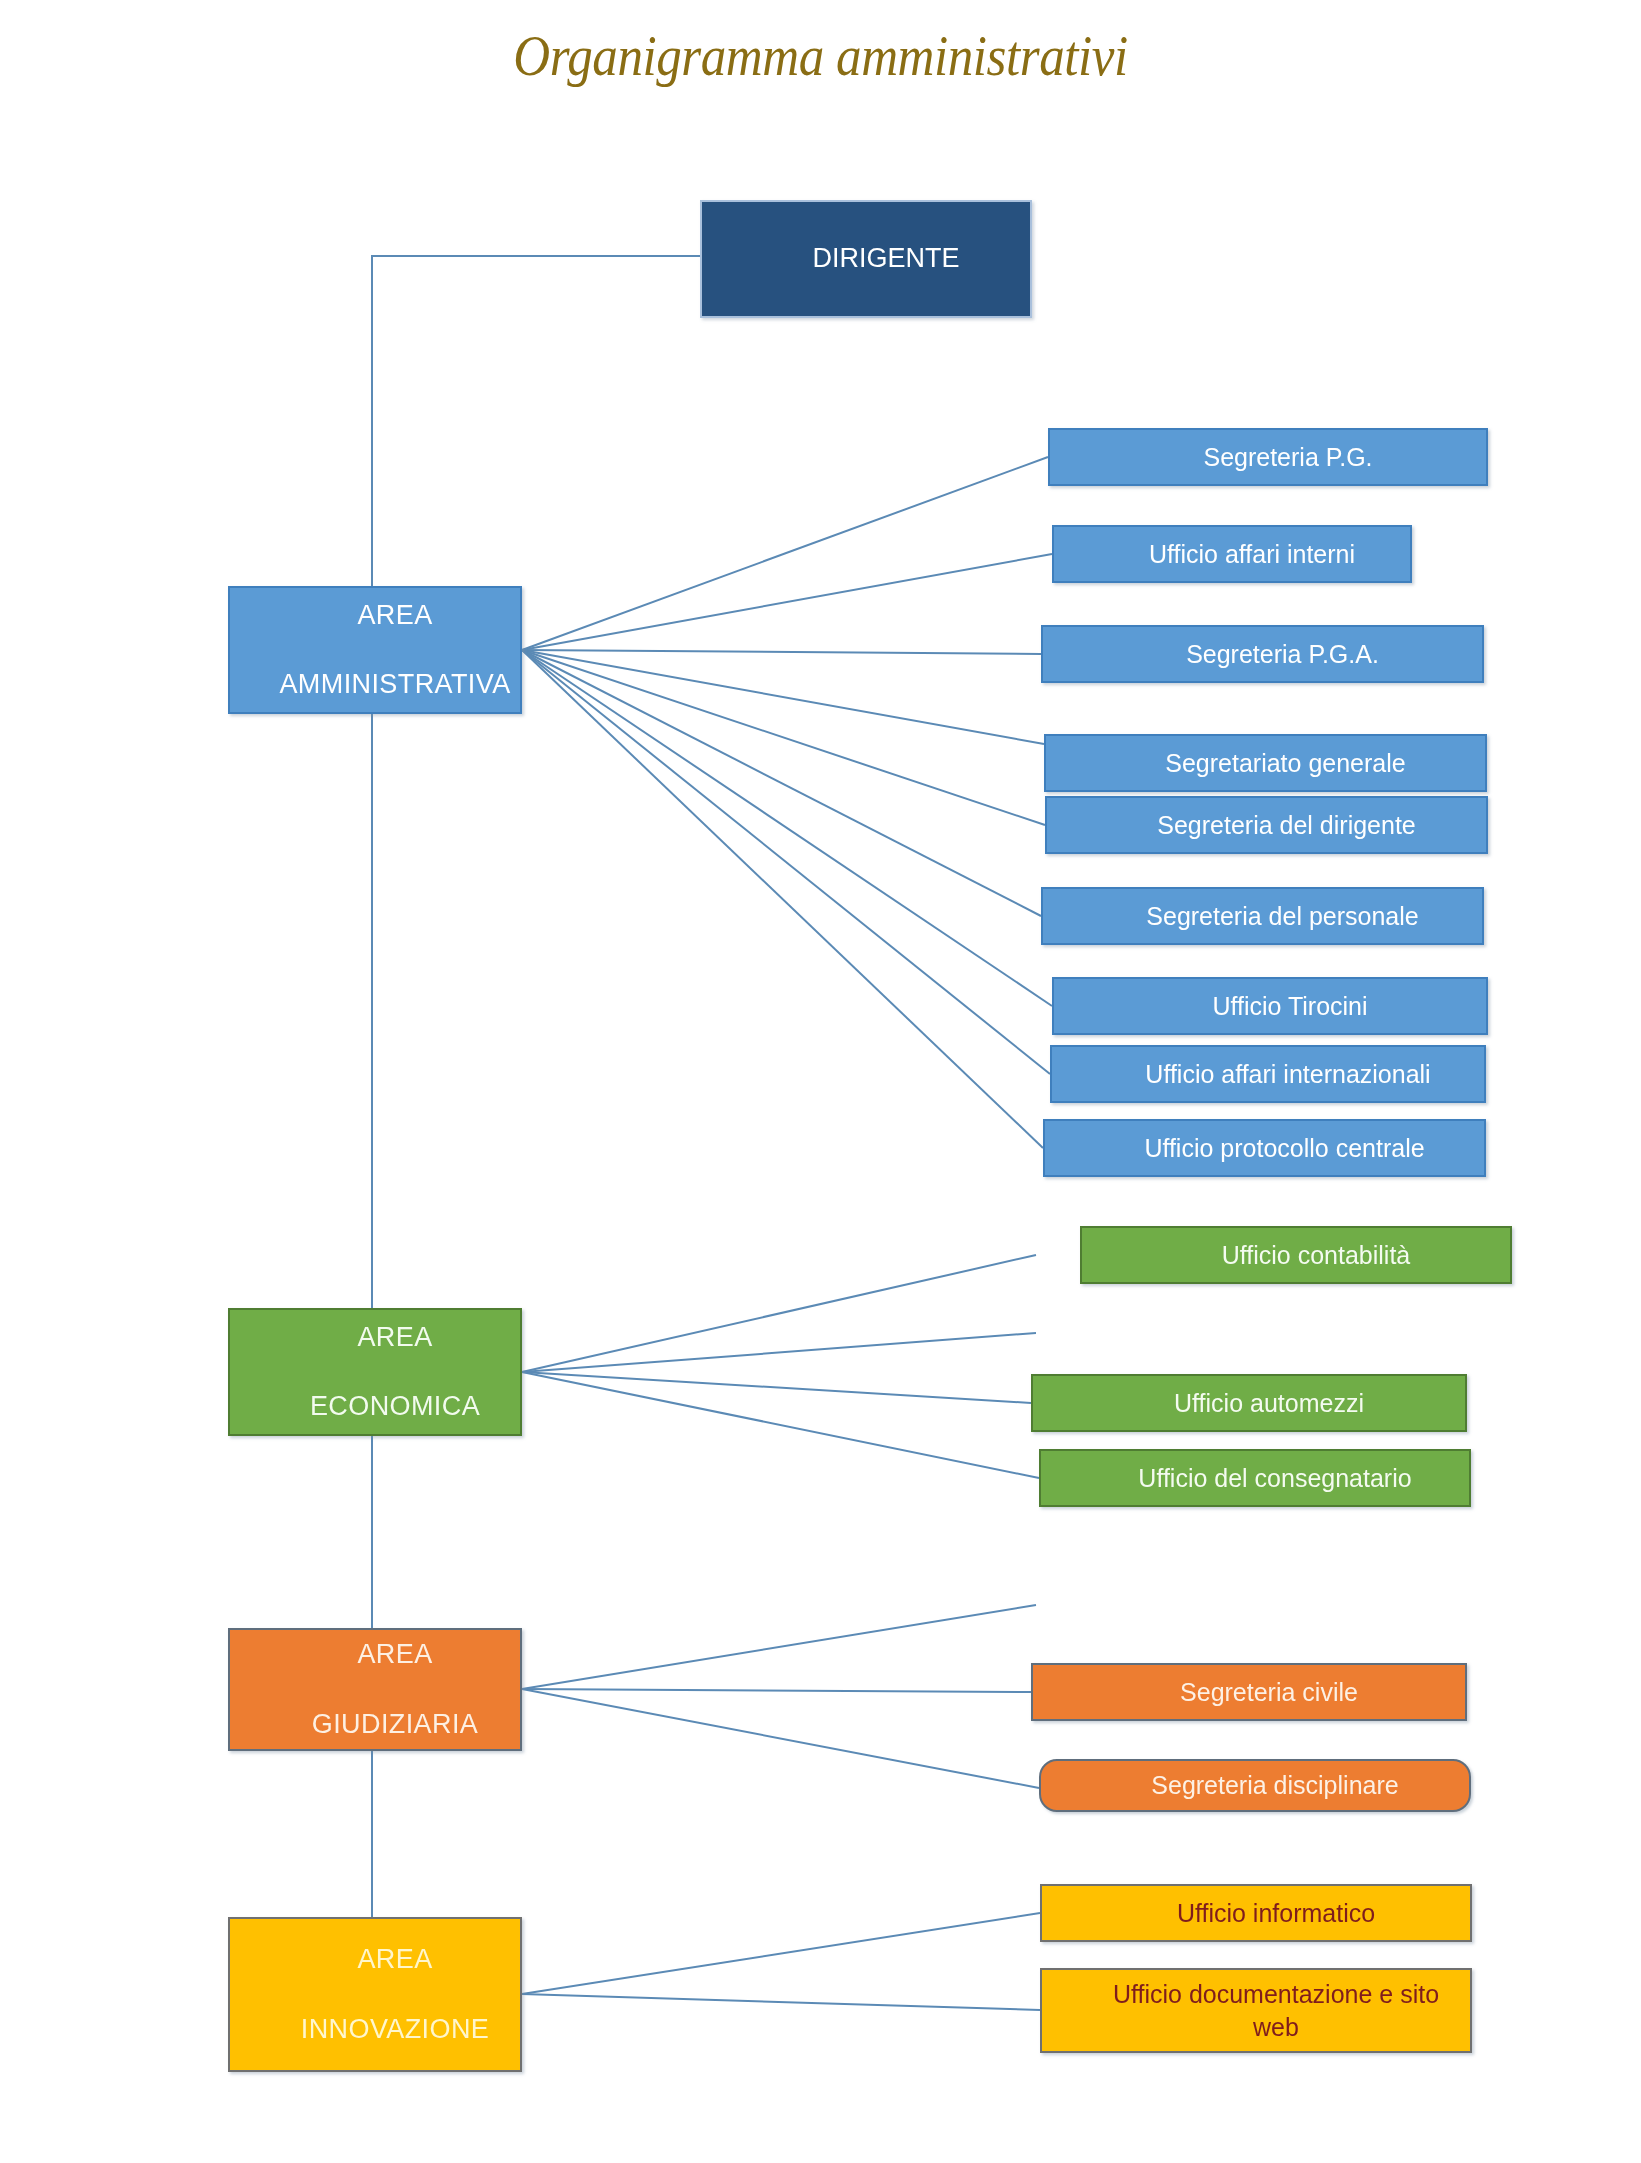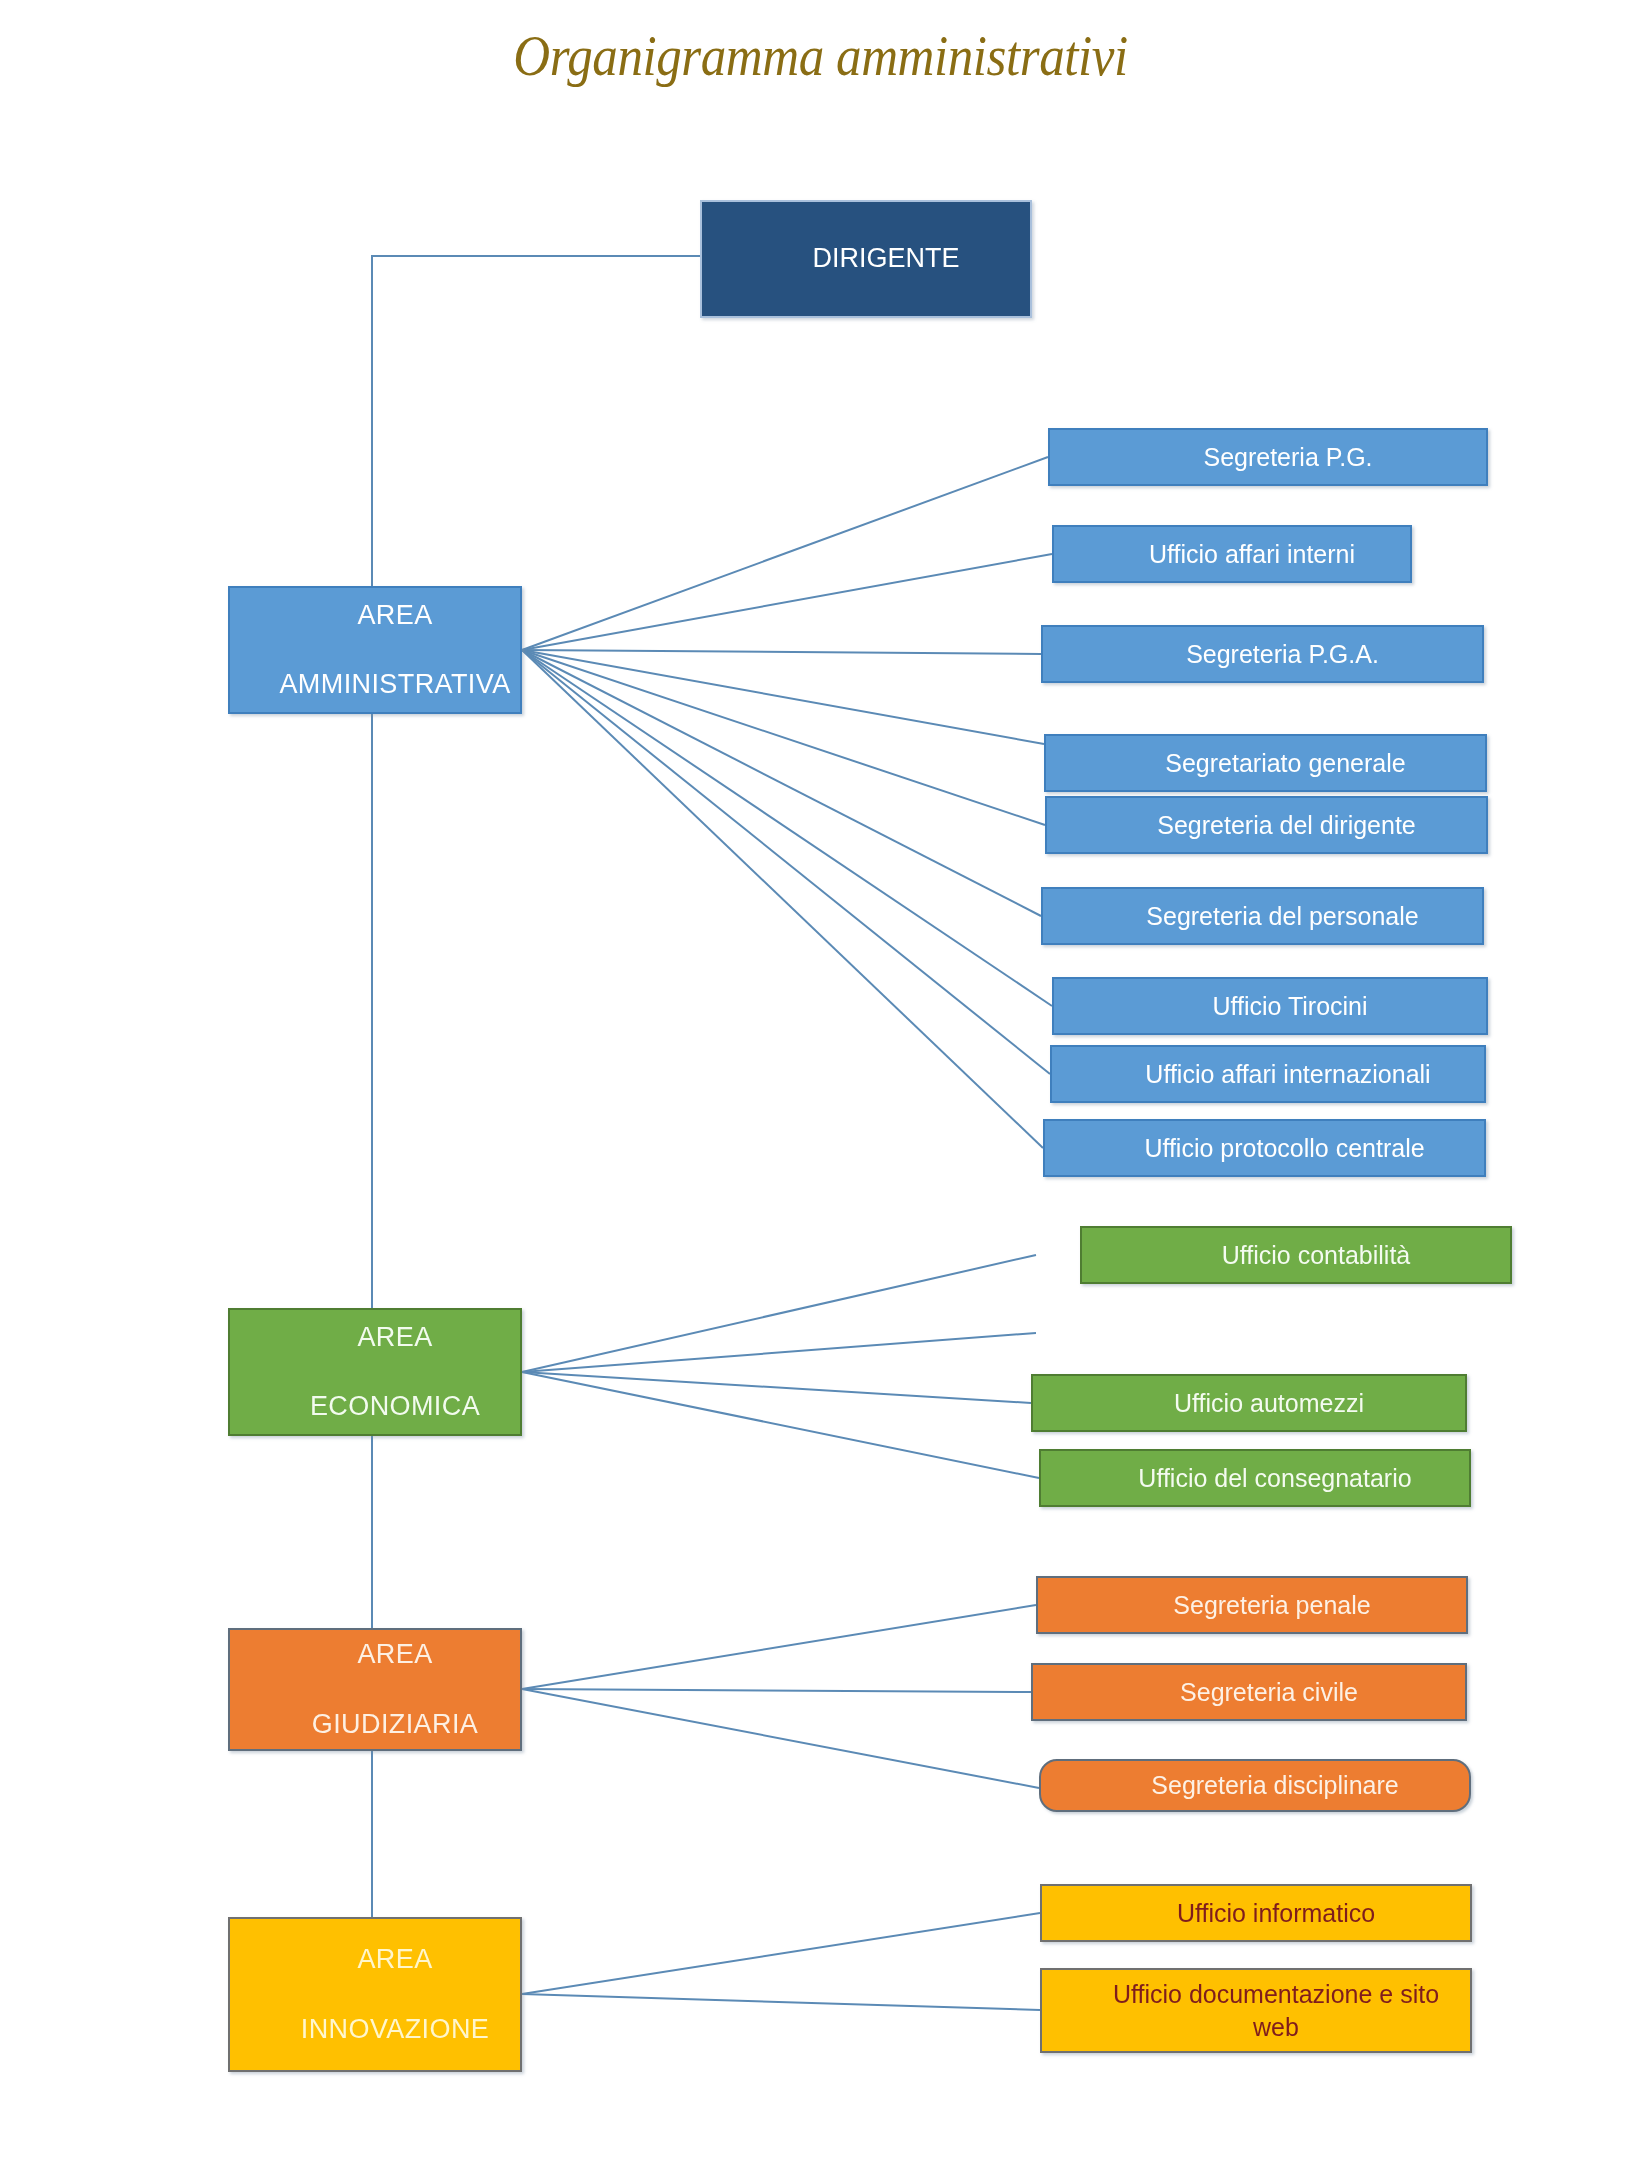--- a/index.html
+++ b/index.html
@@ -172,23 +172,20 @@
   </div>
   <div class="node leaf leaf-green" style="left:1039px; top:1449px; width:432px; height:58px;">
     <span>Ufficio del consegnatario</span>
   </div>
 
   <div class="node area area-orange" style="left:228px; top:1628px; width:294px; height:123px;">
     <span class="line1">AREA</span>
     <span class="line2">GIUDIZIARIA</span>
   </div>
 
-  <div class="node leaf leaf-orange" style="left:1036px; top:1576px; width:432px; height:58px;">
-    <span>Segreteria penale</span>
-  </div>
   <div class="node leaf leaf-orange" style="left:1031px; top:1663px; width:436px; height:58px;">
     <span>Segreteria civile</span>
   </div>
   <div class="node leaf leaf-orange" style="left:1039px; top:1759px; width:432px; height:53px;border-radius:18px;">
     <span>Segreteria disciplinare</span>
   </div>
 
   <div class="node area area-yellow" style="left:228px; top:1917px; width:294px; height:155px;">
     <span class="line1">AREA</span>
     <span class="line2">INNOVAZIONE</span>

